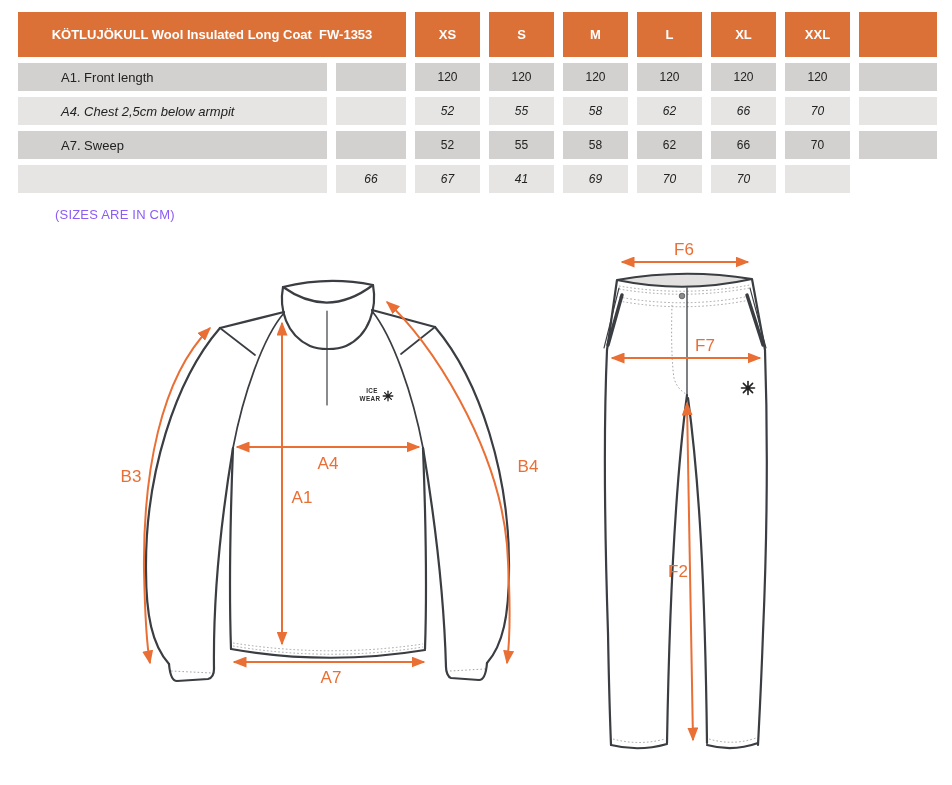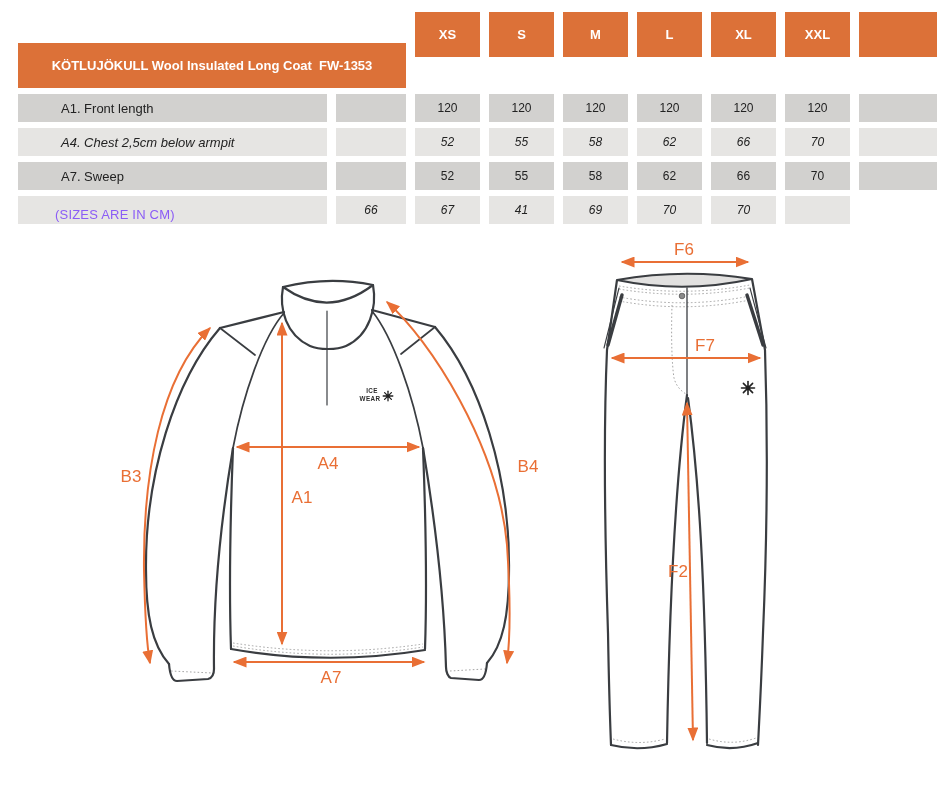--- a/index.html
+++ b/index.html
@@ -10,21 +10,21 @@
   
   .size-table{
     position:absolute;left:18px;top:12px;
     display:grid;
     grid-template-columns:309px 70px repeat(6,65px) 78px;
     column-gap:9px;row-gap:6px;
   }
   .cell{display:flex;align-items:center;justify-content:center;
         font-size:12px;color:#222;white-space:pre;}
   .hd{background:#dc7138;color:#ffffff;font-weight:bold;height:45px;font-size:13px;}
-  .title-cell{grid-column:1/3;margin-top:31px;}
+  .title-cell{grid-column:1/3;}
   .data{height:28px;}
   .dark{background:#d2d1cf;}
   .light{background:#e6e5e3;font-style:italic;}
   .label-cell{justify-content:flex-start;padding-left:43px;font-size:13px;}
   
   .note{
     position:absolute;left:55px;top:207px;
     color:#8b5cf6;font-size:13px;letter-spacing:.2px;
   }
   

